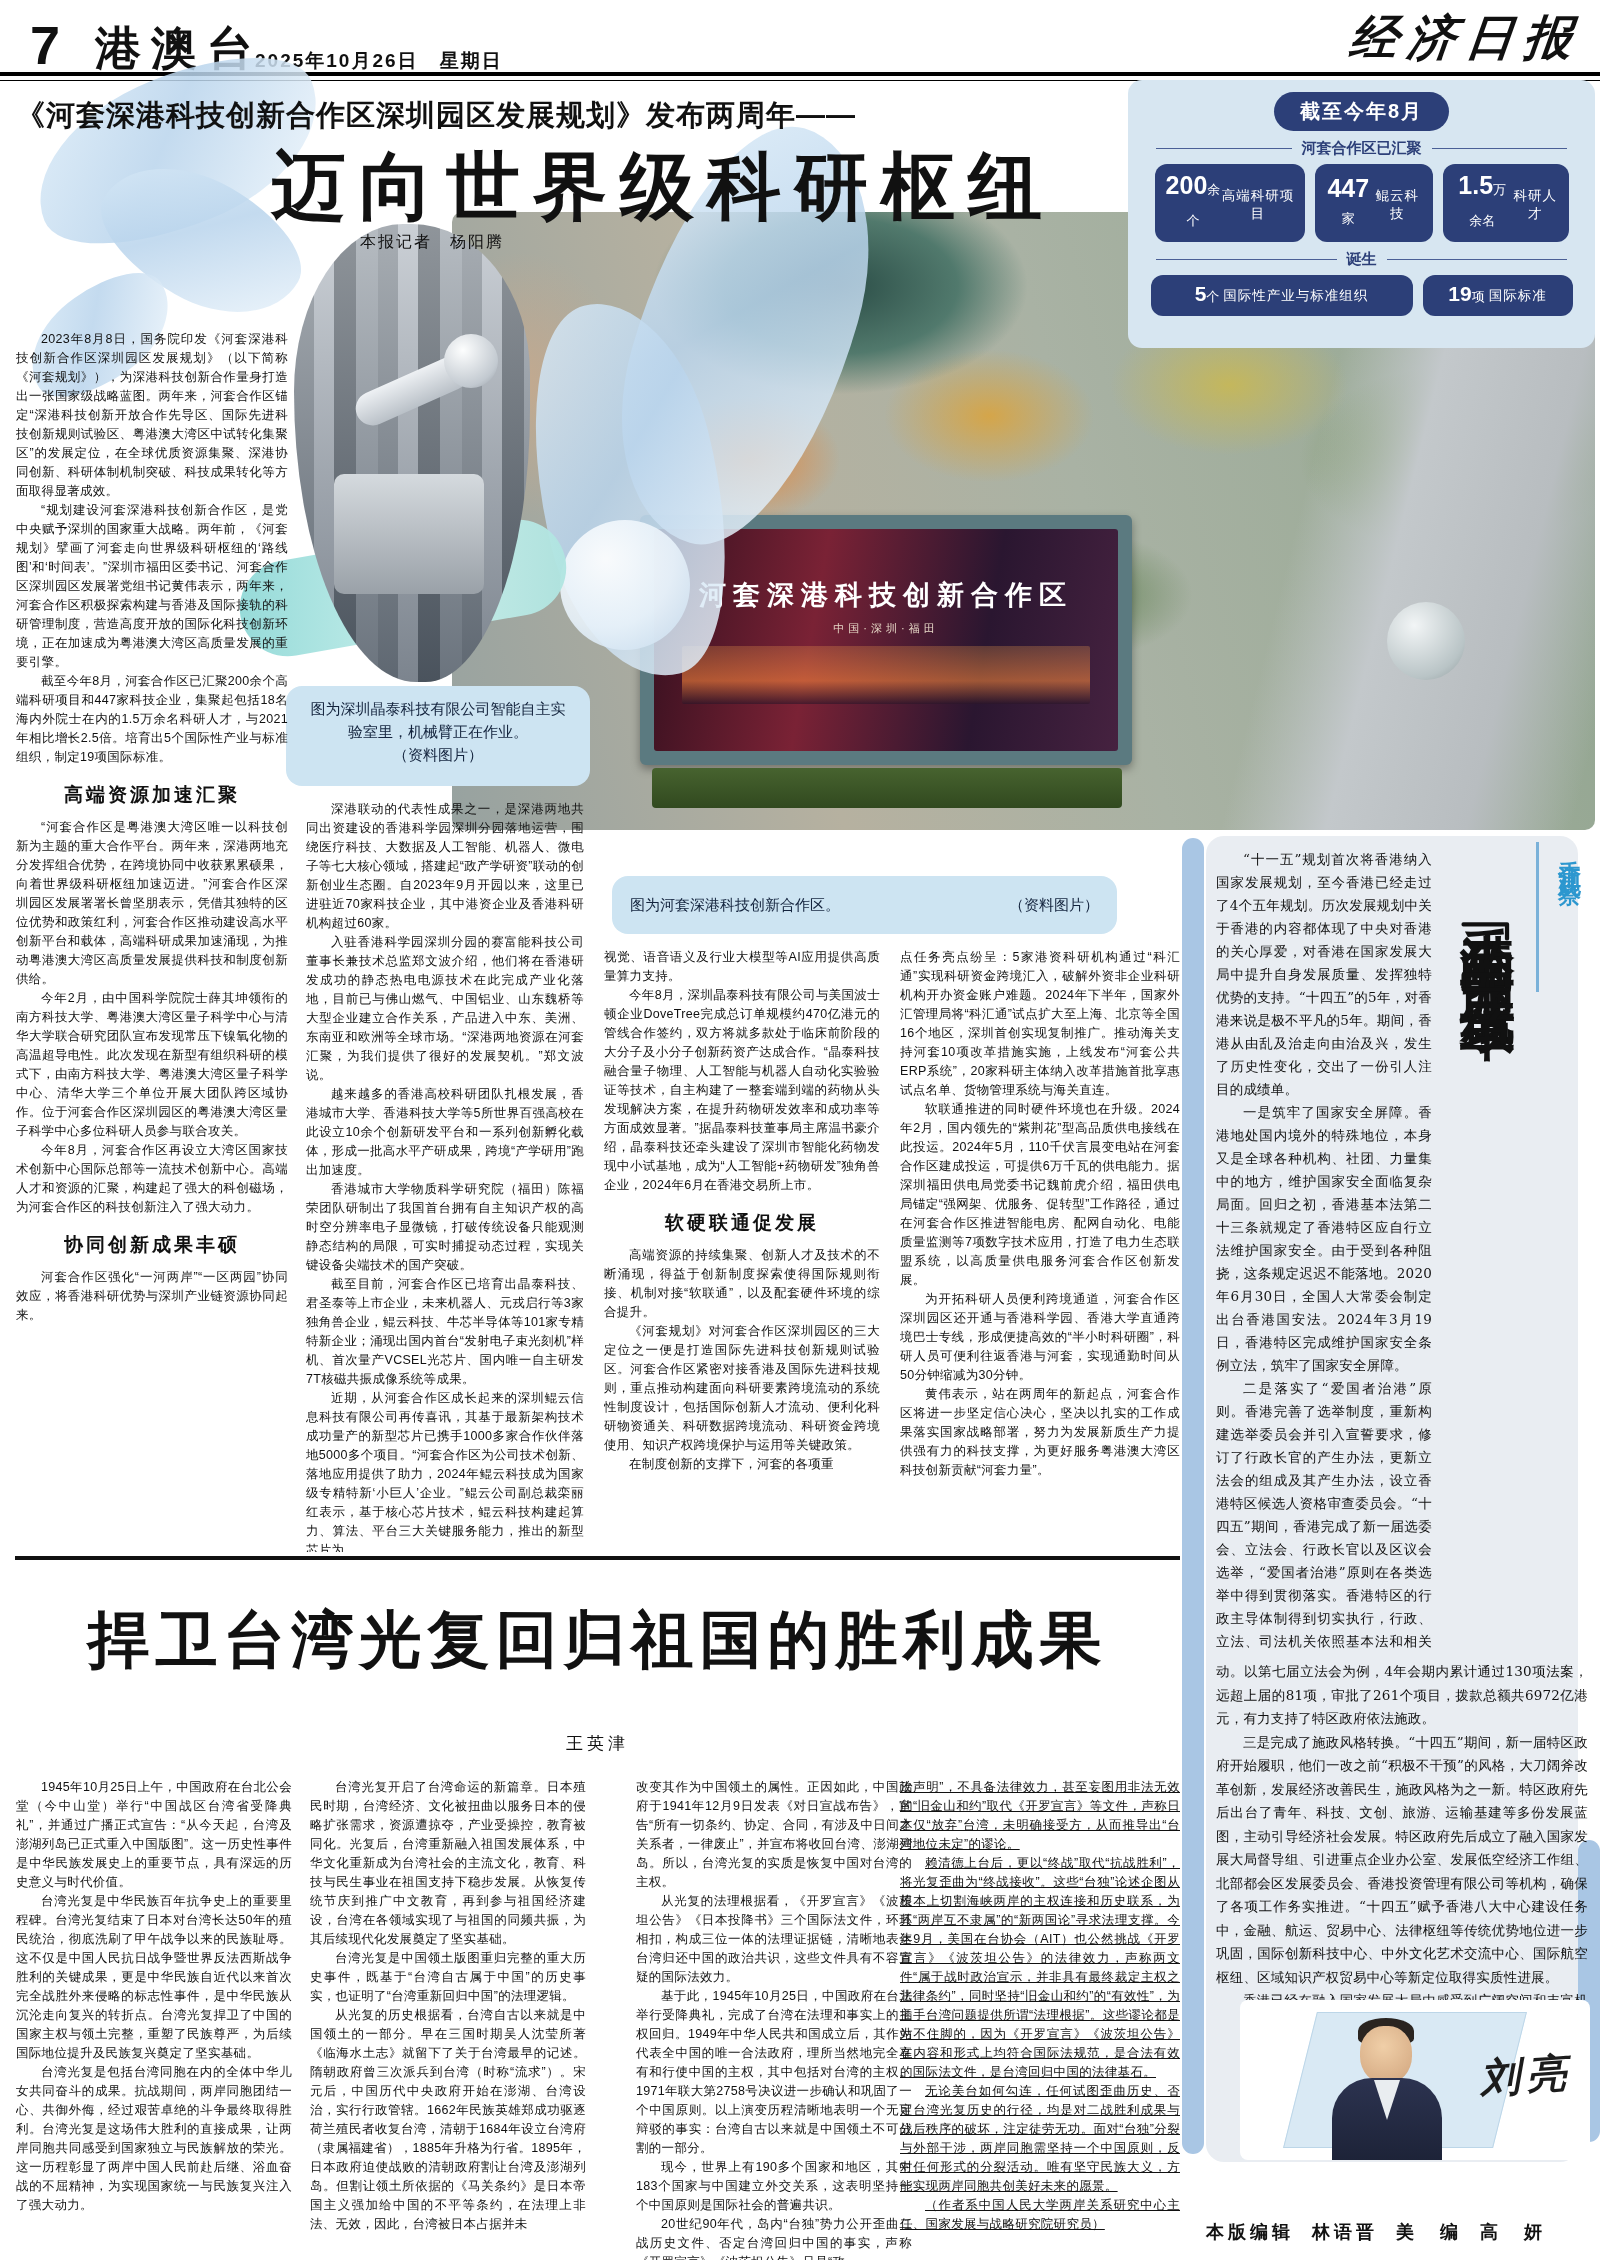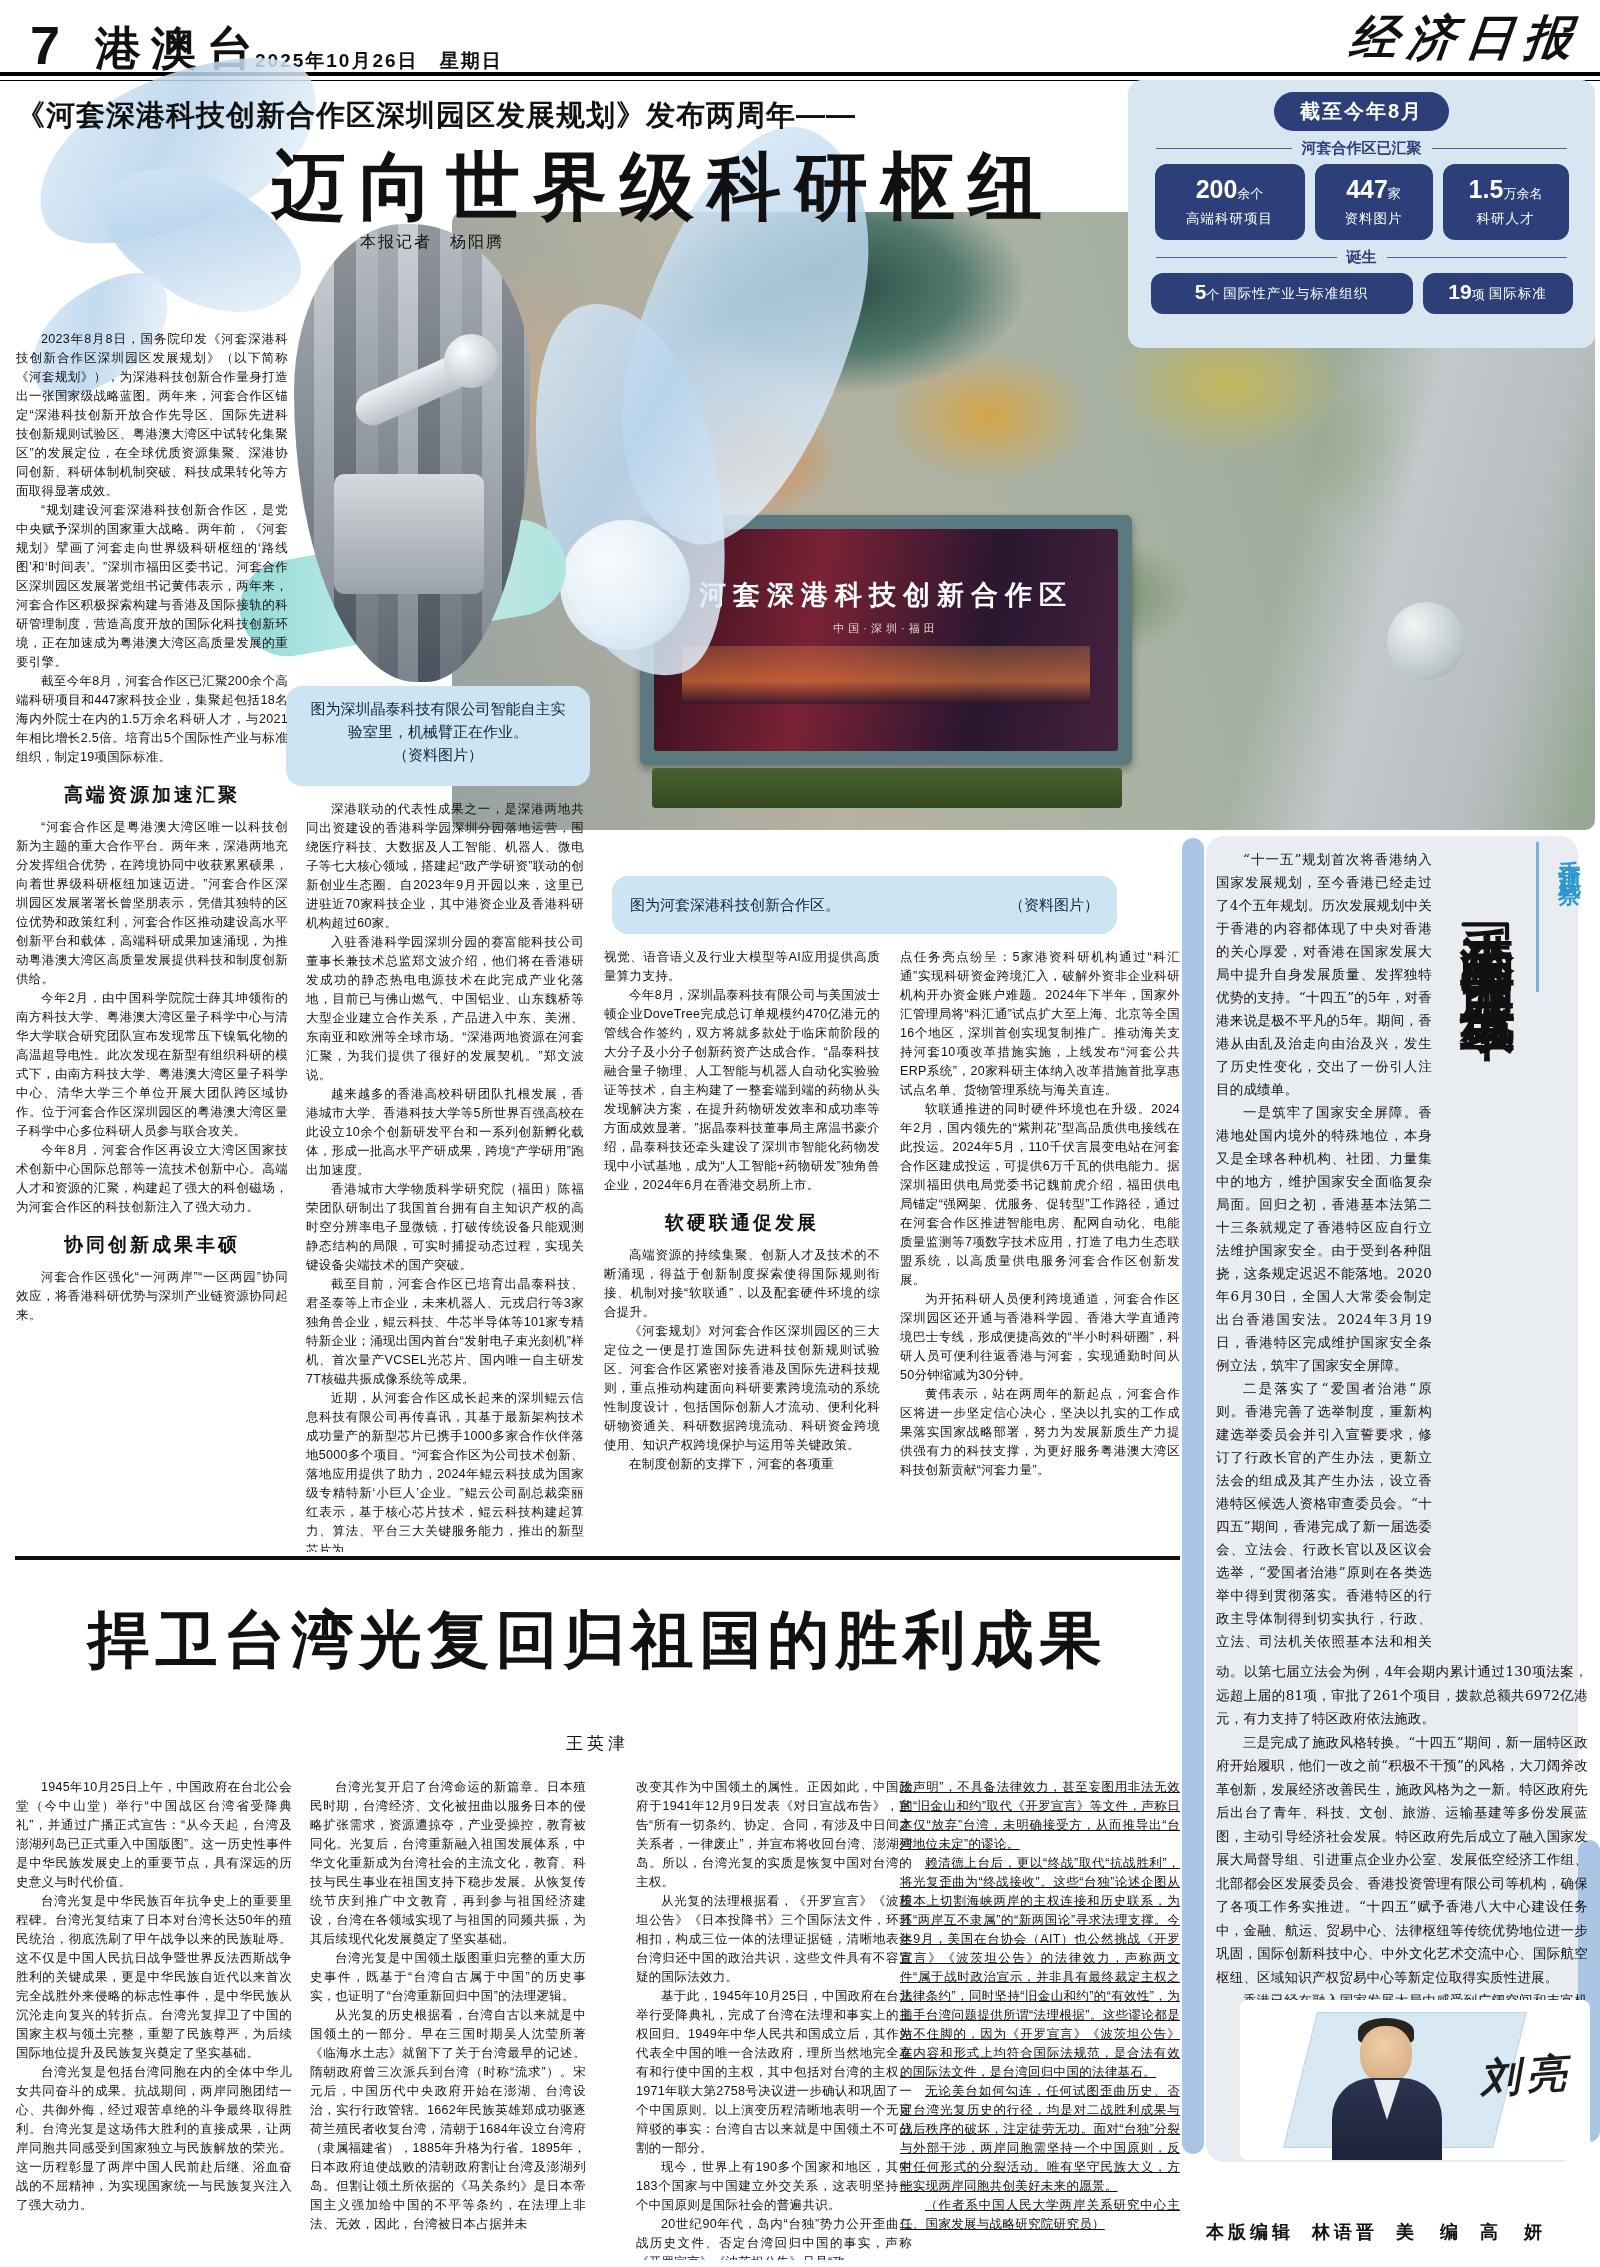--- a/index.html
+++ b/index.html
@@ -36,21 +36,21 @@
 
   
   .info-panel{left:1128px;top:80px;width:467px;height:268px;background:#d7e6f1;border-radius:14px;z-index:7;
               display:flex;flex-direction:column;align-items:center;padding:12px 10px;}
   .info-pill{background:#2c3f78;color:#fff;border-radius:20px;padding:6px 26px;font-size:20px;font-weight:900;letter-spacing:2px;}
   .info-grouplabel{display:flex;align-items:center;width:92%;margin:8px 0 6px 0;color:#2c3f78;font-weight:700;font-size:15px;}
   .info-grouplabel .gline{flex:1;border-top:1.5px solid #4a5f96;height:0;}
   .info-grouplabel .gtext{padding:0 10px;white-space:nowrap;}
   .stat-row{display:flex;gap:10px;justify-content:center;width:100%;}
   .stat-box{background:#2c3f78;color:#fff;border-radius:12px;padding:8px 10px;text-align:center;
-            display:flex;flex-direction:column;justify-content:center;min-height:76px;align-items:center;}
+            display:flex;flex-direction:row;justify-content:center;min-height:76px;align-items:center;}
   .stat-val{font-size:25px;font-weight:900;line-height:26px;}
   .stat-suffix{font-size:13px;font-weight:400;}
   .stat-label{font-size:13.5px;margin-top:3px;letter-spacing:1px;}
   .stat-box.wide{flex-direction:row;align-items:center;gap:4px;min-height:40px;padding:6px 12px;}
   .stat-box.wide .stat-val{font-size:21px;}
   .stat-box.wide .stat-label{margin-top:0;font-size:13.5px;}
 
   
   .photo-main{left:452px;top:212px;width:1143px;height:618px;border-radius:10px;z-index:1;overflow:hidden;
     background:
@@ -165,21 +165,21 @@
       <div class="gtext">河套合作区已汇聚</div>
       <div class="gline" data-name="divider"></div>
     </div>
     <div class="stat-row" data-name="stats-row-1">
       <div class="stat-box" data-name="stat-projects" style="width:150px;">
         <div class="stat-val"><span>200</span><span class="stat-suffix">余个</span></div>
         <div class="stat-label">高端科研项目</div>
       </div>
       <div class="stat-box" data-name="stat-companies" style="width:118px;">
         <div class="stat-val"><span>447</span><span class="stat-suffix">家</span></div>
-        <div class="stat-label">资料图片</div>
+        <div class="stat-label">鲲云科技</div>
       </div>
       <div class="stat-box" data-name="stat-talents" style="width:126px;">
         <div class="stat-val"><span>1.5</span><span class="stat-suffix">万余名</span></div>
         <div class="stat-label">科研人才</div>
       </div>
     </div>
     <div class="info-grouplabel" data-name="stats-group2-label">
       <div class="gline" data-name="divider"></div>
       <div class="gtext">诞生</div>
       <div class="gline" data-name="divider"></div>

